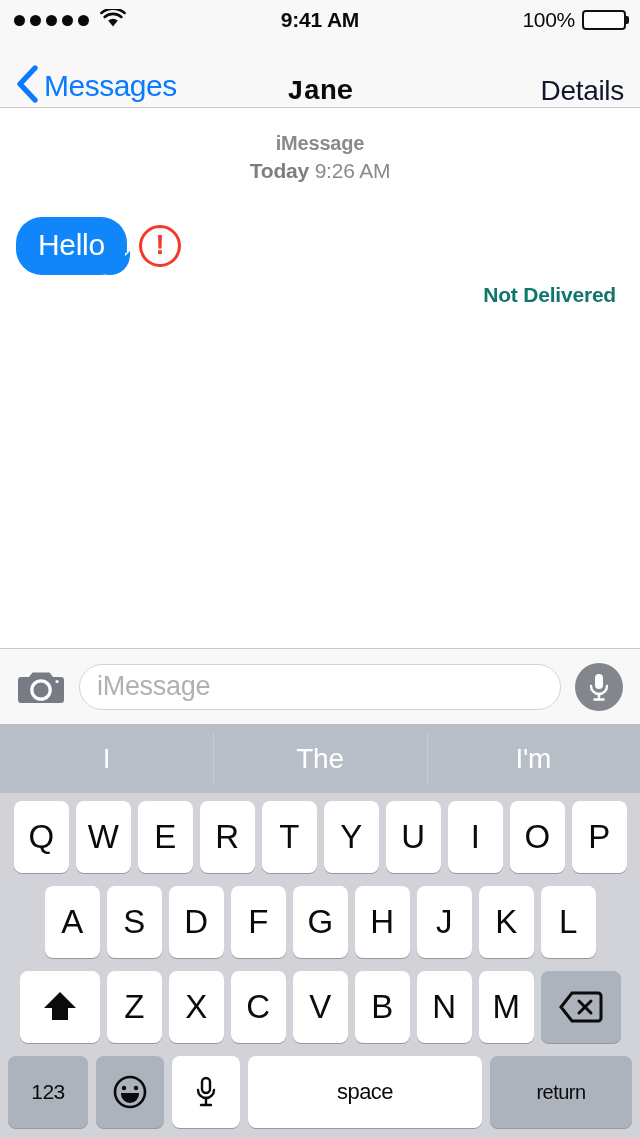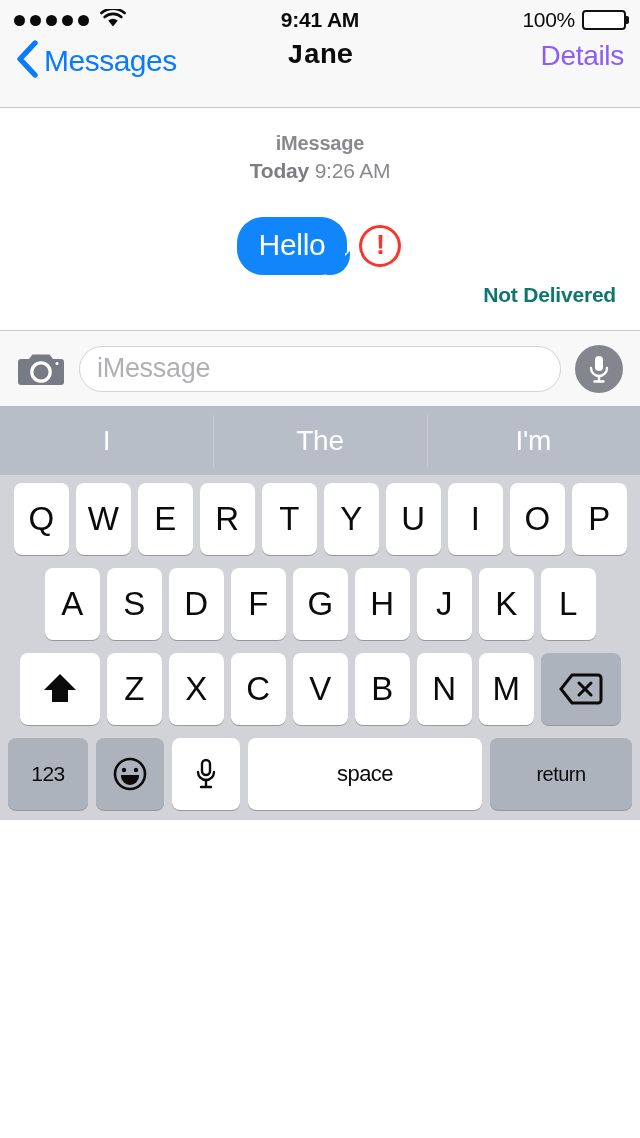--- a/index.html
+++ b/index.html
@@ -3,21 +3,21 @@
 <meta charset="utf-8">
 <style>
   * { box-sizing: border-box; margin: 0; padding: 0; }
   html, body {
     width: 640px; height: 1138px;
     font-family: "Liberation Sans", sans-serif;
     background: #fff;
     overflow: hidden;
     -webkit-font-smoothing: antialiased;
   }
-  .phone { width: 640px; height: 820px; display: flex; flex-direction: column; position: relative; }
+  .phone { width: 640px; height: 1138px; display: flex; flex-direction: column; position: relative; }
 
   
   .status-bar {
     height: 40px; flex: 0 0 40px;
     background: #F8F8F8;
     display: flex; align-items: center;
     padding: 0 14px;
     position: relative;
   }
   .status-left { display: flex; align-items: center; gap: 5px; }
@@ -40,48 +40,48 @@
   .battery-cap {
     position: absolute; right: -5px; top: 50%; transform: translateY(-50%);
     width: 3px; height: 8px; background: #111; border-radius: 0 2px 2px 0;
   }
 
   
   .nav-bar {
     height: 68px; flex: 0 0 68px;
     background: #F8F8F8;
     border-bottom: 1px solid #C9C9CE;
-    display: flex; align-items: flex-start; position: relative;
+    display: flex; align-items: flex-end; position: relative;
     padding: 0 16px;
   }
   .nav-back { display: flex; align-items: center; gap: 6px; cursor: pointer; z-index: 2; }
   .chevron-left { display: block; }
   .nav-back-label { font-size: 30px; color: #0A7AFF; letter-spacing: -0.5px; }
   .nav-title {
     position: absolute; left: 0; right: 0; text-align: center;
     font-size: 28px; font-weight: bold; color: #0b0b0b; letter-spacing: -0.3px; font-family: Liberation Mono, monospace;
   }
   .nav-details {
-    margin-left: auto; font-size: 28px; color: #8b5cf6; letter-spacing: -0.3px;
+    margin-left: auto; font-size: 28px; color: #0f172a; letter-spacing: -0.3px;
     cursor: pointer; z-index: 2;
   }
 
   
   .conversation {
     flex: 1 1 auto; background: #fff; position: relative;
     padding: 22px 16px 0 16px; overflow: hidden;
     border-bottom: 1px solid #C9C9CE;
   }
   .msg-meta { text-align: center; line-height: 1.32; }
   .msg-meta-service { font-size: 20px; color: #8A8A8E; font-weight: bold; letter-spacing: -0.2px; }
   .msg-meta-time { font-size: 21px; color: #8A8A8E; letter-spacing: -0.2px; margin-top: 1px; }
   .msg-meta-day { font-weight: bold; color: #7D7D82; }
 
   .msg-row {
-    display: flex; align-items: center; justify-content: center;
+    display: flex; align-items: center; justify-content: flex-start;
     margin-top: 32px; gap: 12px; padding-right: 2px;
   }
   .bubble {
     background: #1086FA; color: #fff;
     font-size: 30px; letter-spacing: -0.3px;
     padding: 11px 22px 13px 22px;
     border-radius: 26px;
     position: relative;
     max-width: 400px;
   }

